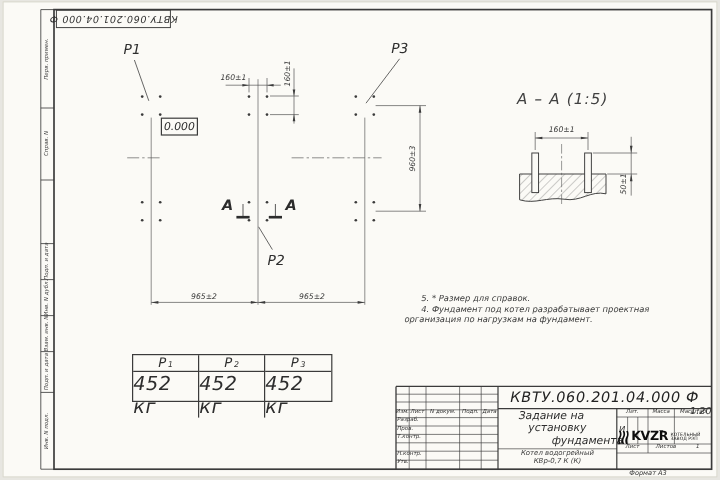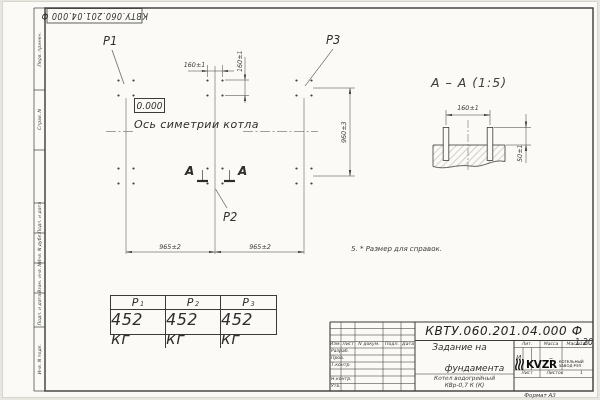--- a/index.html
+++ b/index.html
@@ -246,31 +246,31 @@
   <div class="t plabel" style="left:326px;top:35px">P3</div>
   <div class="t plabel" style="left:223px;top:212px">P2</div>
 
   <div class="t dim c" style="left:177px;top:62px;width:35px">160±1</div>
   <div class="t dim c rot" style="left:223px;top:58px;width:34px">160±1</div>
   <div class="t dim c rot" style="left:327px;top:129px;width:34px">960±3</div>
   <div class="t dim c" style="left:150px;top:243.5px;width:40px">965±2</div>
   <div class="t dim c" style="left:240px;top:243.5px;width:40px">965±2</div>
 
   <div class="elevbox">0.000</div>
-  <div class="t axis" style="left:134px;top:119px">Ось симетрии котла</div>
 
   <div class="t secletter" style="left:185px;top:165px">А</div>
   <div class="t secletter" style="left:238px;top:165px">А</div>
 
   <div class="t sectitle c" style="left:424px;top:77px;width:90px">А – А (1:5)</div>
   <div class="t dim c" style="left:450px;top:105px;width:36px">160±1</div>
   <div class="t dim c rot" style="left:503px;top:150px;width:34px">50±1</div>
 
   <div id="notes">
     <p>5. * Размер для справок.</p>
+    <p>4. Фундамент под котел разрабатывает проектная организация по нагрузкам на фундамент.</p>
   </div>
 
   <div id="ltable">
     <div class="cell hdr">
         <span>P</span>
         <sub>1</sub>
       </div>
     <div class="cell hdr">
         <span>P</span>
         <sub>2</sub>
@@ -280,21 +280,22 @@
         <sub>3</sub>
       </div>
     <div class="cell val">452 кг</div>
     <div class="cell val">452 кг</div>
     <div class="cell val">452 кг</div>
   </div>
 
   <div class="tbt docnum" style="left:415px;top:322px;width:178px;height:18.5px">КВТУ.060.201.04.000 Ф</div>
 
   <div class="tbt tbname" style="left:415px;top:342px;width:89px;height:10px">Задание на</div>
-  <div class="tbt tbname" style="left:414px;top:363px;width:121px;height:10px">фундамента</div>
+  <div class="tbt tbname" style="left:415px;top:352.5px;width:99px;height:10px">установку</div>
+  <div class="tbt tbname" style="left:429px;top:363px;width:121px;height:10px">фундамента</div>
 
   <div class="tbt tbprod" style="left:415px;top:375.5px;width:99px;height:7px">Котел водогрейный</div>
   <div class="tbt tbprod" style="left:415px;top:382.5px;width:99px;height:7px">КВр-0,7 К (К)</div>
 
   <div class="tbt tiny" style="left:330px;top:341.5px;width:11px;height:6.5px">Изм.</div>
   <div class="tbt tiny" style="left:341px;top:341.5px;width:14px;height:6.5px">Лист</div>
   <div class="tbt tiny" style="left:355px;top:341.5px;width:28px;height:6.5px">N докум.</div>
   <div class="tbt tiny" style="left:383px;top:341.5px;width:18px;height:6.5px">Подп.</div>
   <div class="tbt tiny" style="left:401px;top:341.5px;width:14px;height:6.5px">Дата</div>
 

